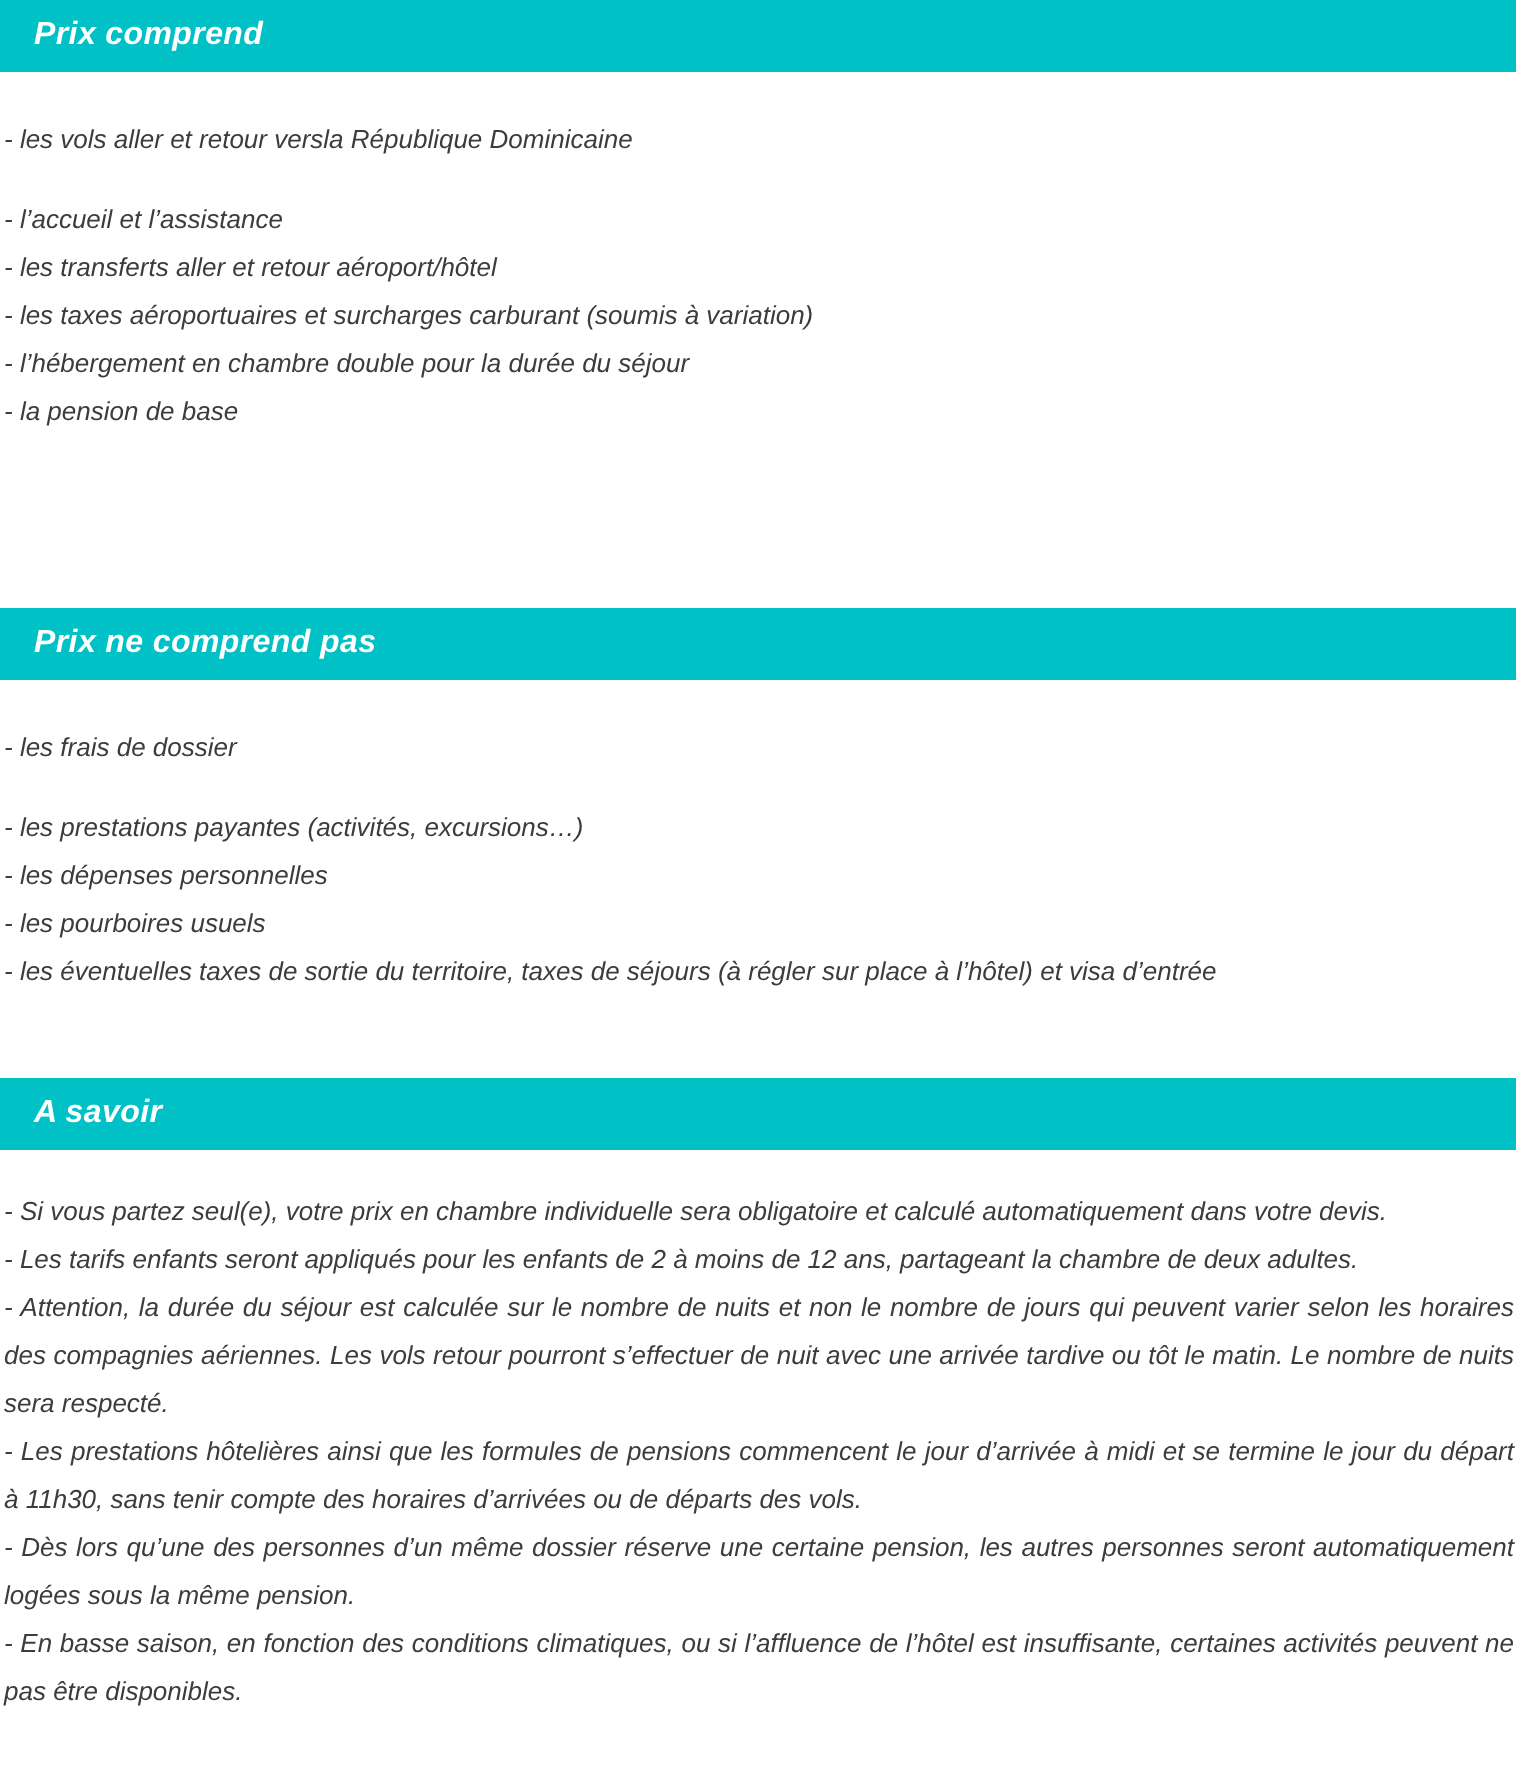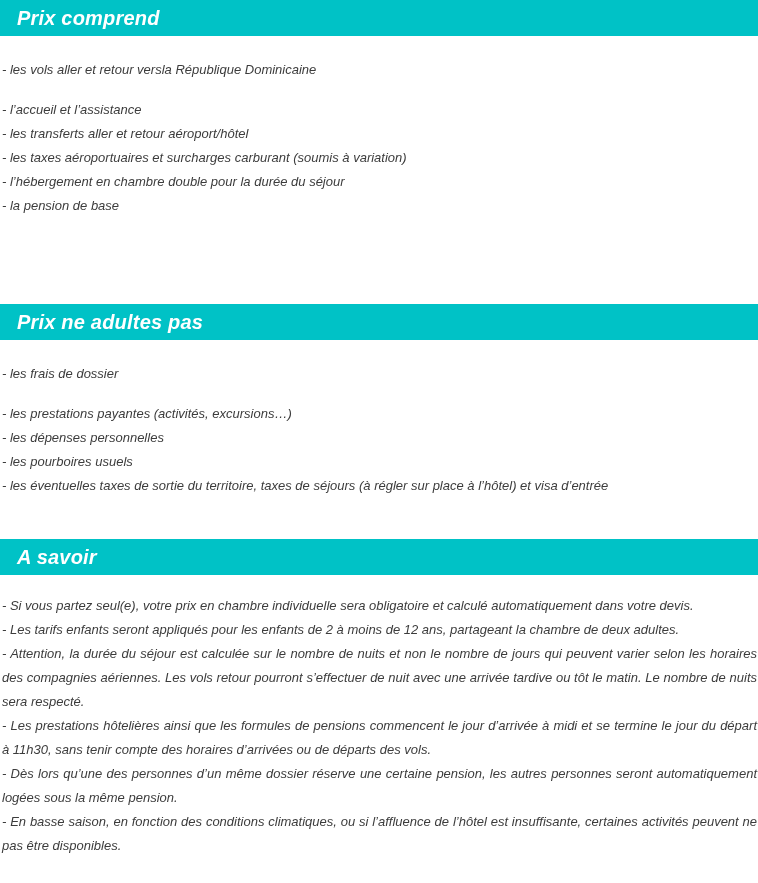--- a/index.html
+++ b/index.html
@@ -27,21 +27,21 @@
     width: 100%;
     height: 36px;
     background: var(--header-bg);
     display: flex;
     align-items: center;
     padding-left: 17px;
   }
 
   .section-bar .bar-title {
     color: var(--header-text);
-    font-size: 20px;
+    font-size: 16px;
     font-weight: bold;
     font-style: italic;
     letter-spacing: 0.2px;
   }
 
   .section-content {
     padding: 22px 1px 0 2px;
     font-style: italic;
     font-size: 13px;
     line-height: 24px;
@@ -70,21 +70,21 @@
     <p>- l’accueil et l’assistance</p>
     <p>- les transferts aller et retour aéroport/hôtel</p>
     <p>- les taxes aéroportuaires et surcharges carburant (soumis à variation)</p>
     <p>- l’hébergement en chambre double pour la durée du séjour</p>
     <p>- la pension de base</p>
   </div>
 </section>
 
 <section class="section block-2">
   <header class="section-bar">
-    <span class="bar-title">Prix ne adultes pas</span>
+    <span class="bar-title">Prix ne comprend pas</span>
   </header>
   <div class="section-content">
     <p class="intro-line">- les frais de dossier</p>
     <p>- les prestations payantes (activités, excursions…)</p>
     <p>- les dépenses personnelles</p>
     <p>- les pourboires usuels</p>
     <p>- les éventuelles taxes de sortie du territoire, taxes de séjours (à régler sur place à l’hôtel) et visa d’entrée</p>
   </div>
 </section>
 

